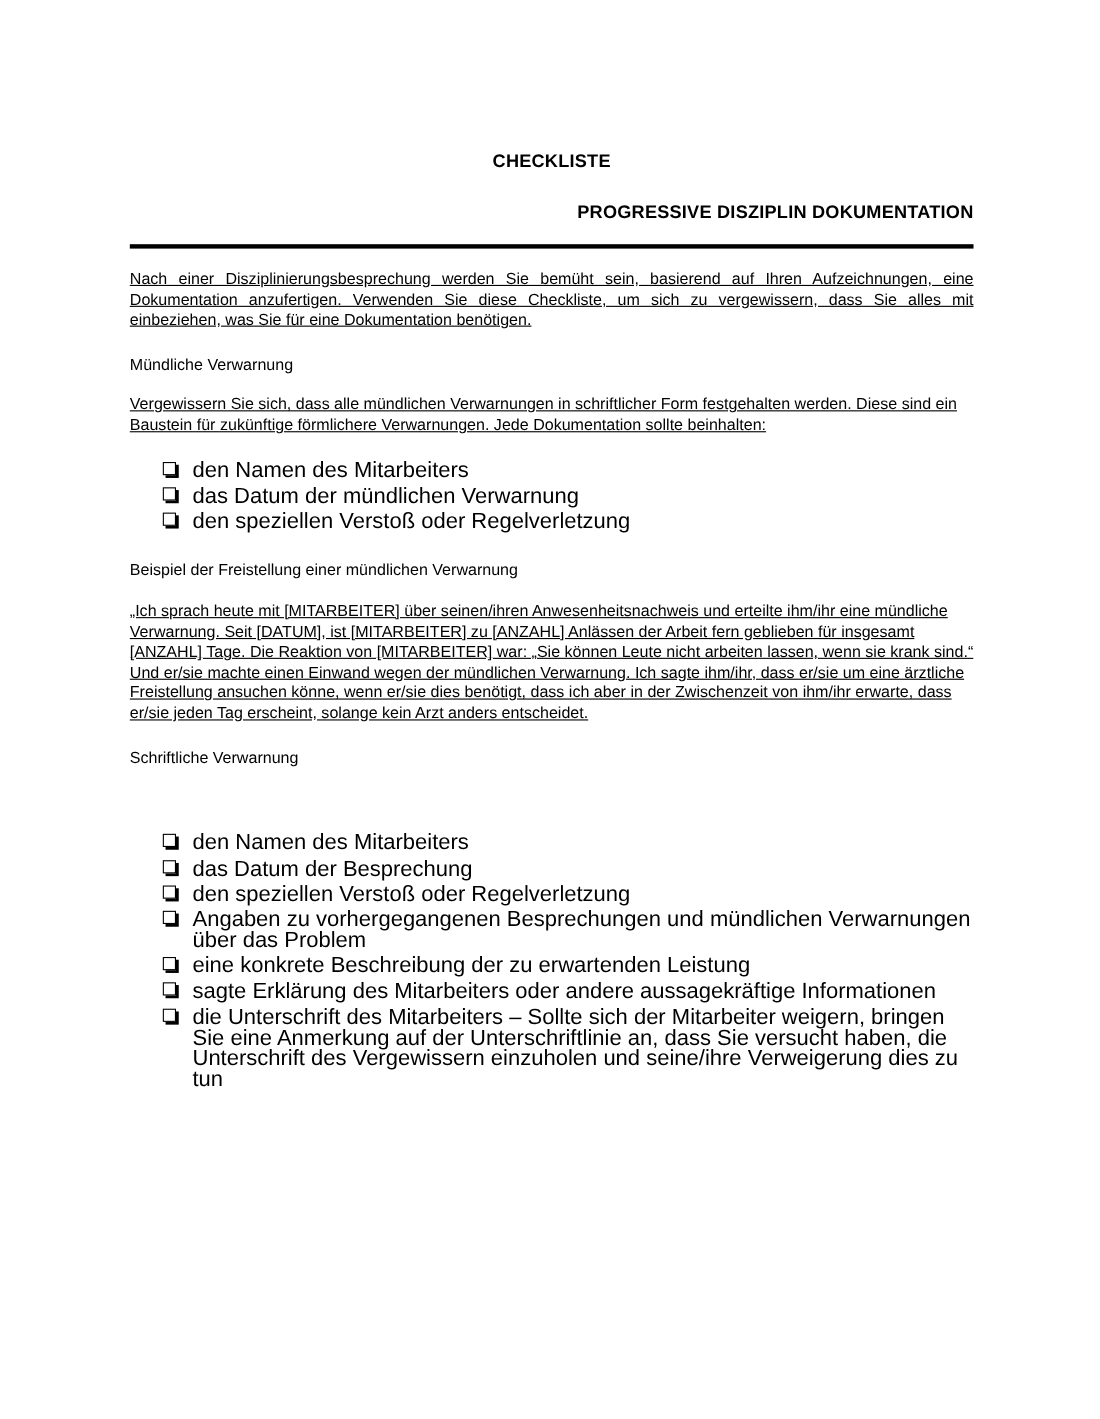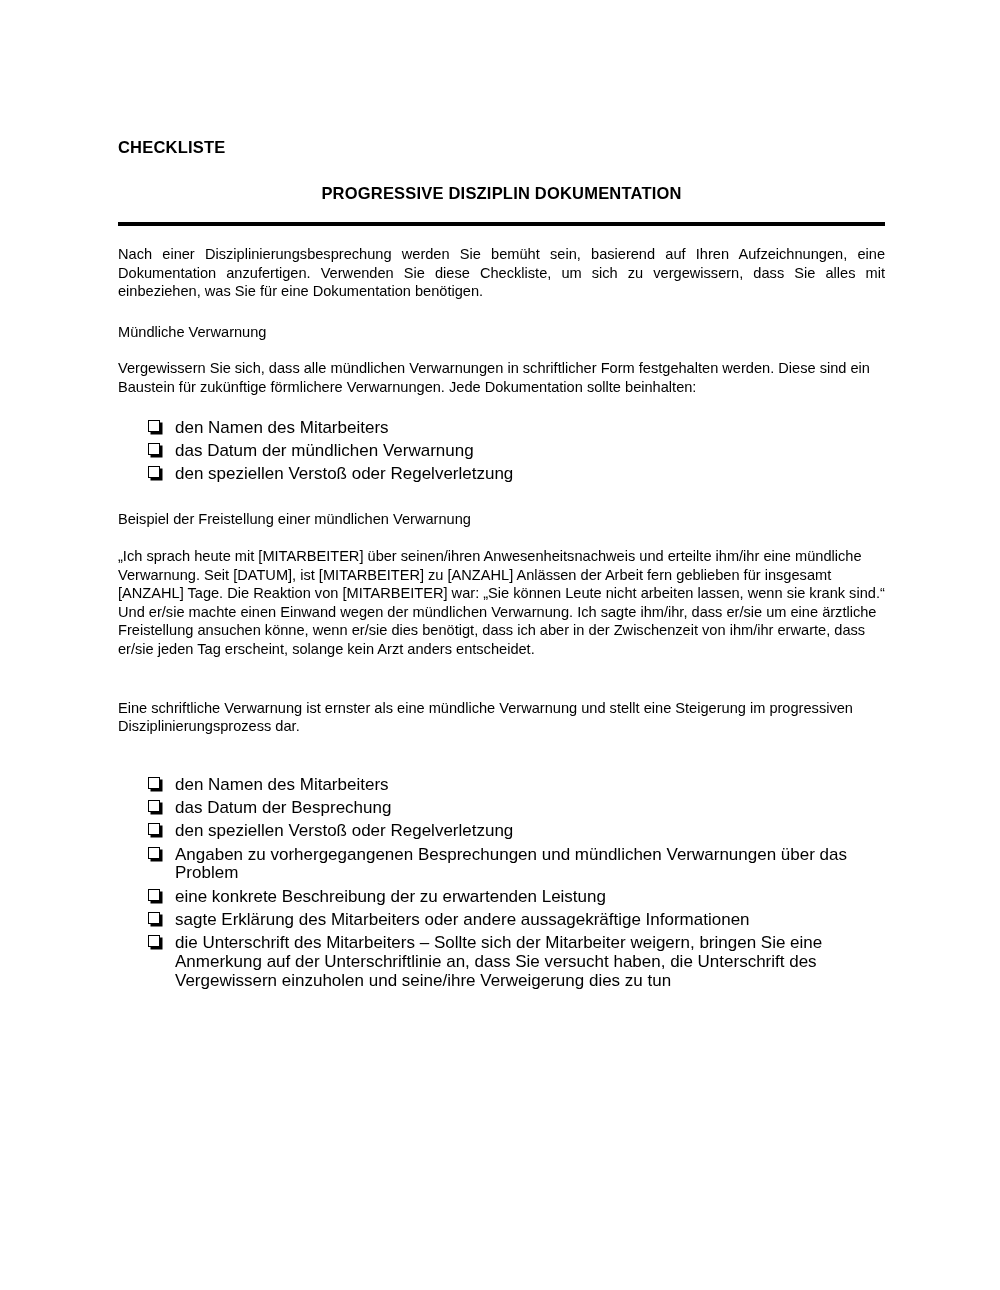--- a/index.html
+++ b/index.html
@@ -23,48 +23,50 @@
     padding: 0;
     overflow: hidden;
   }
   .content {
     position: absolute;
     left: 118px;
     top: 0;
     width: 767px;
   }
   .doc-title {
+    text-align: center;
     font-weight: bold;
     font-size: 16.5px;
     letter-spacing: 0.2px;
     margin: 0;
     padding-top: 139px;
     line-height: 1.0;
   }
   .doc-subtitle {
-    text-align: center;
+    text-align: right;
     font-weight: bold;
     font-size: 16.5px;
     letter-spacing: 0.2px;
     margin: 0;
     padding-top: 29px;
     line-height: 1.0;
   }
   .rule {
     margin-top: 21px;
     height: 0;
     border: 0;
     border-top: 4px solid #000000;
     width: 767px;
   }
   p.body {
     font-size: 14.6px;
     line-height: 18.6px;
     margin: 0;
     padding: 0;
+    text-decoration: underline;
   }
   p.justified {
     text-align: justify;
     text-justify: inter-word;
   }
   .gap-intro { height: 19px; }
   .gap-md { height: 18px; }
   .gap-lg { height: 22px; }
 
   h2.section {
@@ -76,21 +78,21 @@
   }
 
   ul.checklist {
     list-style: none;
     margin: 0;
     padding: 0;
   }
   ul.checklist li {
     position: relative;
     padding-left: 57px;
-    font-size: 17px;
+    font-size: 20px;
     line-height: 18.8px;
     margin: 0 0 4.5px 0;
   }
   ul.checklist li .cb {
     position: absolute;
     left: 30px;
     top: 1px;
     width: 12px;
     height: 12px;
     border: 1.6px solid #000;
@@ -135,23 +137,23 @@
       </li>
     </ul>
 
     <div class="gap-lg"></div>
     <h2 class="section">Beispiel der Freistellung einer mündlichen Verwarnung</h2>
 
     <div class="gap-md"></div>
     <p class="body">„Ich sprach heute mit [MITARBEITER] über seinen/ihren Anwesenheitsnachweis und erteilte ihm/ihr eine mündliche Verwarnung. Seit [DATUM], ist [MITARBEITER] zu [ANZAHL] Anlässen der Arbeit fern geblieben für insgesamt [ANZAHL] Tage. Die Reaktion von [MITARBEITER] war: „Sie können Leute nicht arbeiten lassen, wenn sie krank sind.“ Und er/sie machte einen Einwand wegen der mündlichen Verwarnung. Ich sagte ihm/ihr, dass er/sie um eine ärztliche Freistellung ansuchen könne, wenn er/sie dies benötigt, dass ich aber in der Zwischenzeit von ihm/ihr erwarte, dass er/sie jeden Tag erscheint, solange kein Arzt anders entscheidet.</p>
 
     <div class="gap-lg"></div>
+    <h2 class="section">Schriftliche Verwarnung</h2>
 
     <div class="gap-md"></div>
-    <p class="body">Eine schriftliche Verwarnung ist ernster als eine mündliche Verwarnung und stellt eine Steigerung im progressiven Disziplinierungsprozess dar.</p>
 
     <div class="gap-md"></div>
 
     <div class="gap-lg"></div>
     <ul class="checklist">
       <li>
         <span class="cb"></span>
         <span class="li-text">den Namen des Mitarbeiters</span>
       </li>
       <li>

